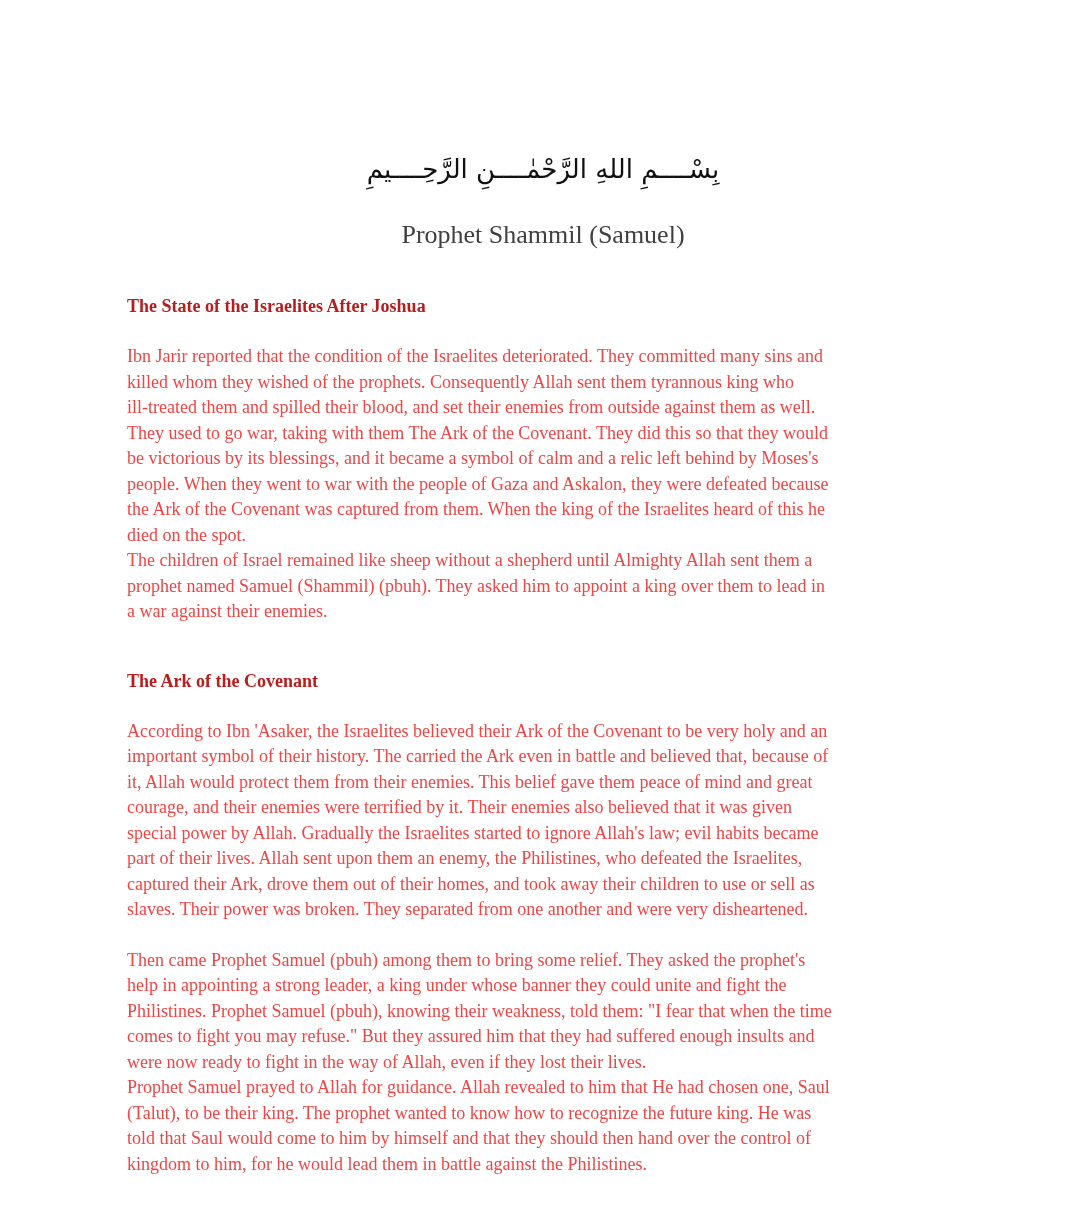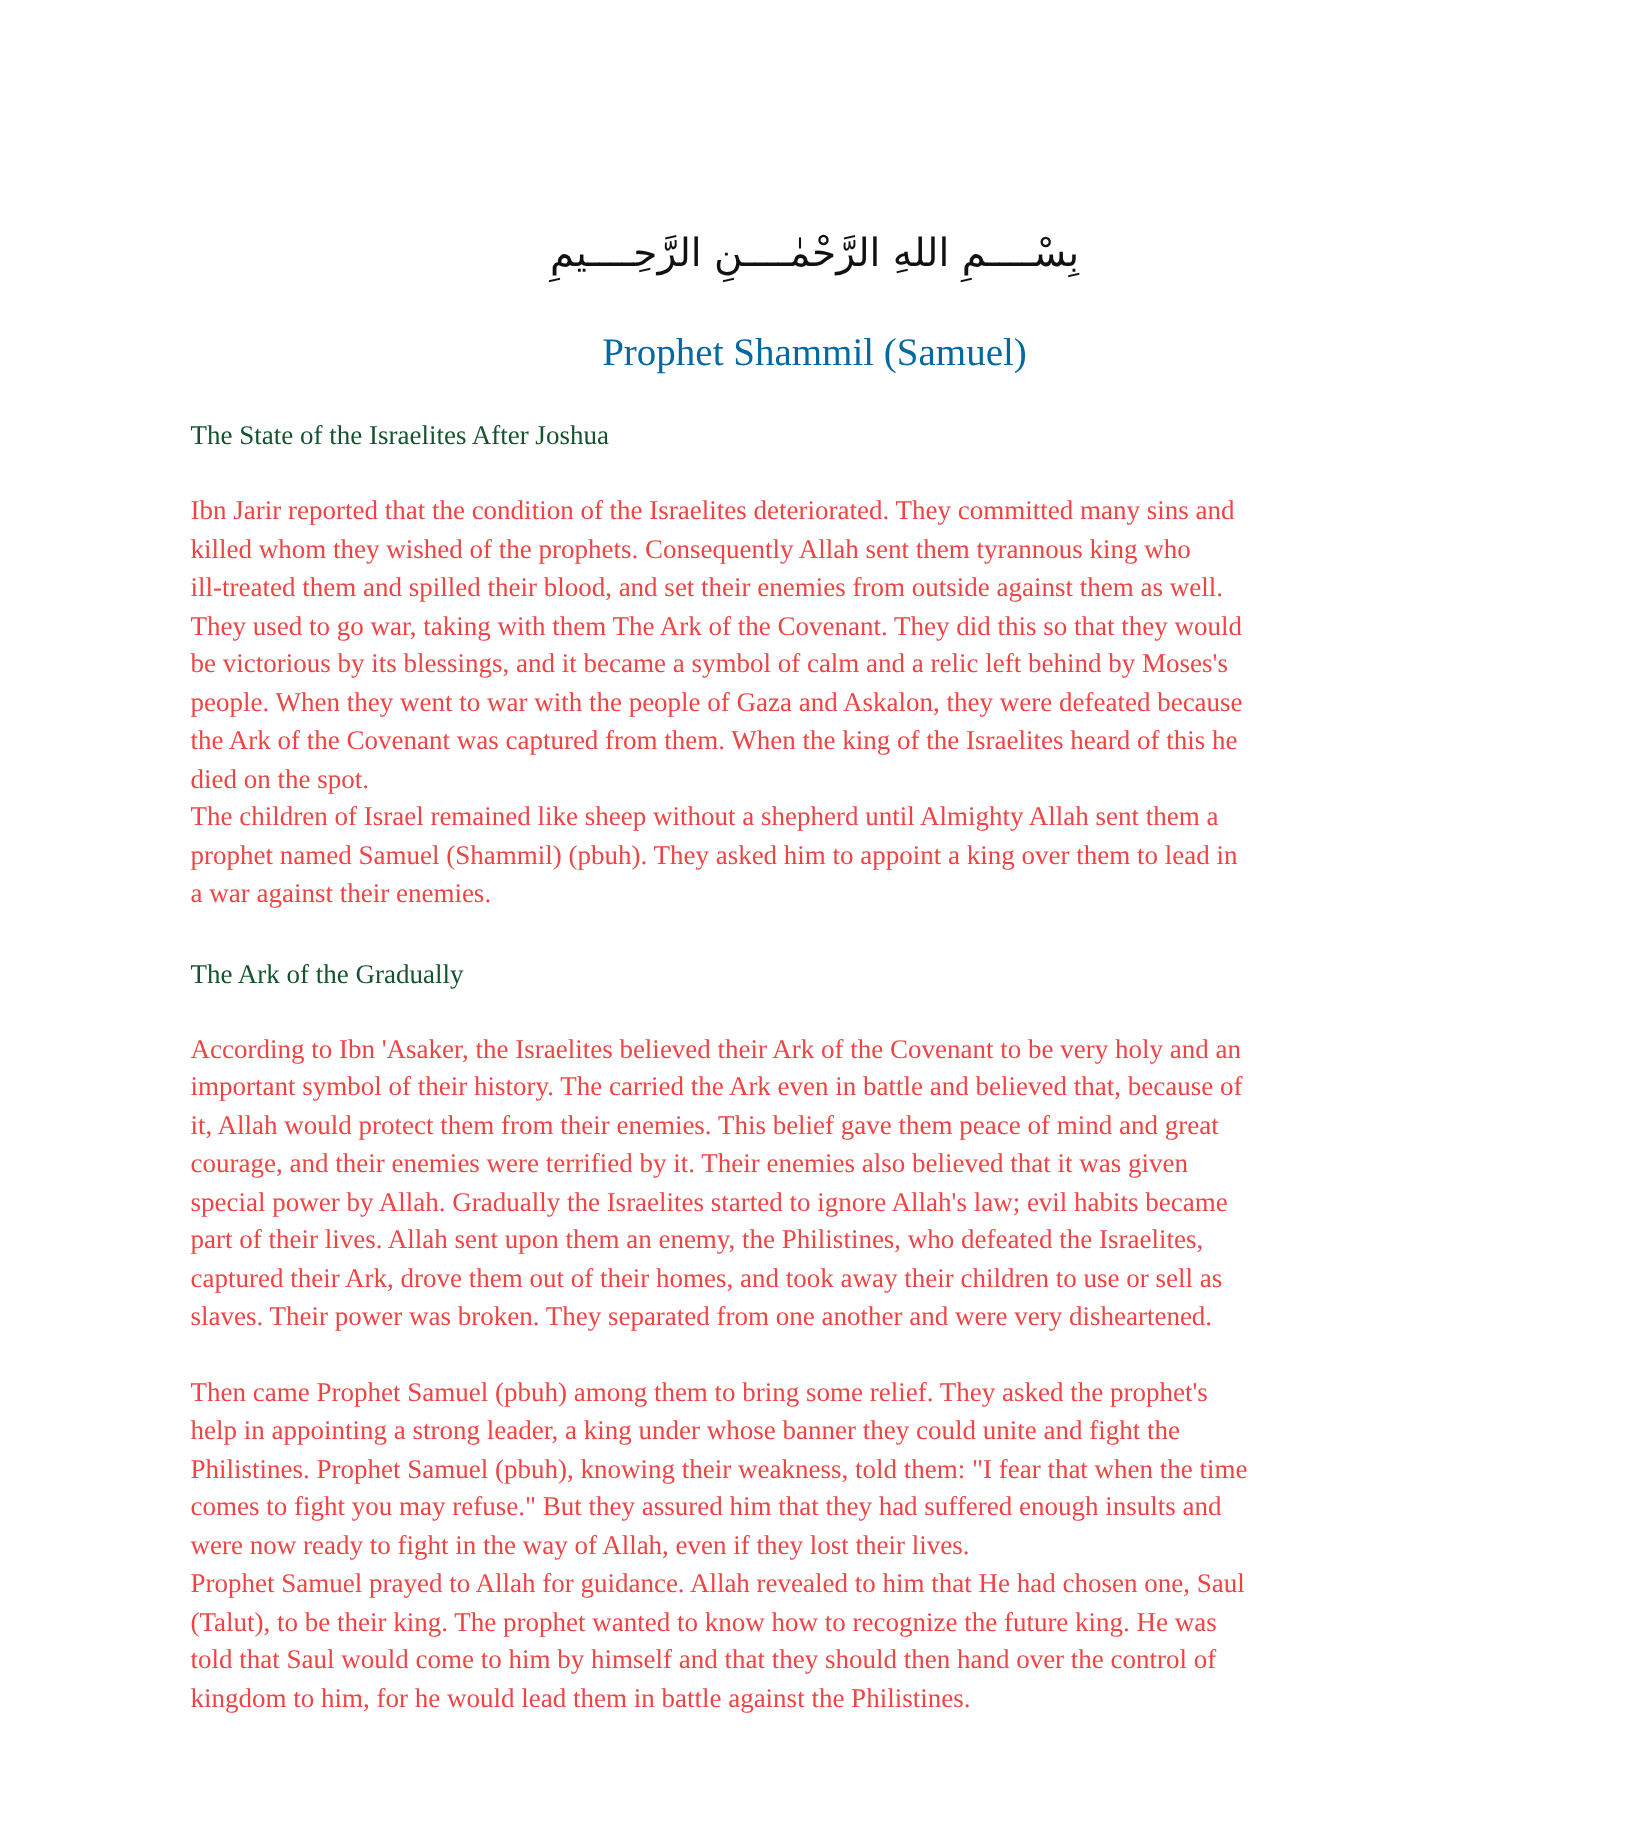--- a/index.html
+++ b/index.html
@@ -36,31 +36,31 @@
     font-size: 15.5px;
     line-height: 20px;
     color: #000000;
   }
   .doc-title {
     margin: 30px 0 0 0;
     font-family: "Liberation Serif", serif;
     font-weight: 400;
     font-size: 26px;
     line-height: 30px;
-    color: #0369a1;
+    color: #404040;
   }
   .content {
     margin: 0 120px 0 127px;
   }
   .section-heading {
-    margin: 28px 0 0 0;
+    margin: 44px 0 0 0;
     font-size: 18px;
     line-height: 25px;
-    font-weight: 400;
-    color: #14532d;
+    font-weight: 700;
+    color: #b91c1c;
   }
   .body-para {
     margin: 25px 0 0 0;
     font-size: 18px;
     line-height: 25.5px;
     color: #ef4444;
     white-space: pre-line;
     text-align: left;
   }
 </style>
@@ -85,21 +85,21 @@
 be victorious by its blessings, and it became a symbol of calm and a relic left behind by Moses's
 people. When they went to war with the people of Gaza and Askalon, they were defeated because
 the Ark of the Covenant was captured from them. When the king of the Israelites heard of this he
 died on the spot.
 The children of Israel remained like sheep without a shepherd until Almighty Allah sent them a
 prophet named Samuel (Shammil) (pbuh). They asked him to appoint a king over them to lead in
 a war against their enemies.</p>
     </div>
 
     <div>
-      <h2 class="section-heading">The Ark of the Gradually</h2>
+      <h2 class="section-heading">The Ark of the Covenant</h2>
       <p class="body-para">According to Ibn 'Asaker, the Israelites believed their Ark of the Covenant to be very holy and an
 important symbol of their history. The carried the Ark even in battle and believed that, because of
 it, Allah would protect them from their enemies. This belief gave them peace of mind and great
 courage, and their enemies were terrified by it. Their enemies also believed that it was given
 special power by Allah. Gradually the Israelites started to ignore Allah's law; evil habits became
 part of their lives. Allah sent upon them an enemy, the Philistines, who defeated the Israelites,
 captured their Ark, drove them out of their homes, and took away their children to use or sell as
 slaves. Their power was broken. They separated from one another and were very disheartened.</p>
     </div>
 

